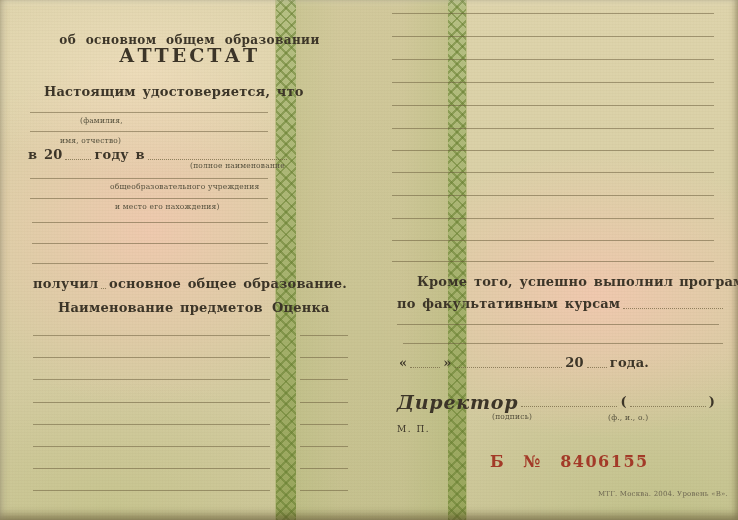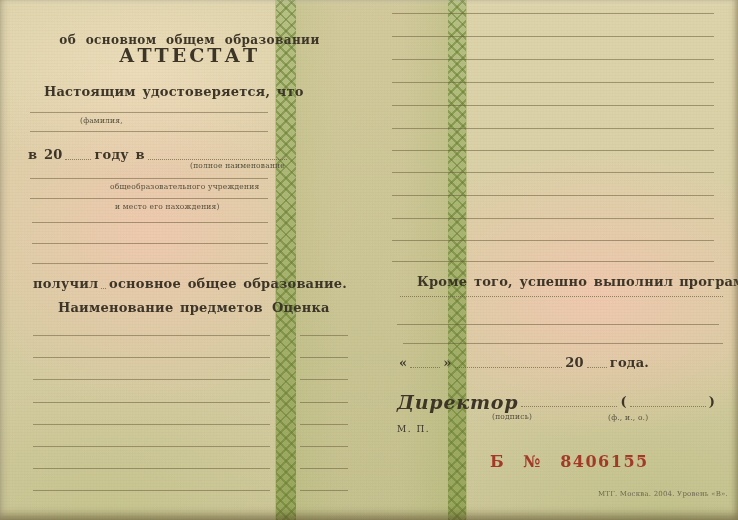--- a/index.html
+++ b/index.html
@@ -76,20 +76,21 @@
 
   <div class="row" style="left:44px; top:84px; width:224px;">
     <span class="b fs13">Настоящим удостоверяется, что</span>
     <span class="fill"></span>
   </div>
 
   <div class="ln" style="left:30px; top:112px; width:238px;"></div>
   <div class="t tiny" style="left:80px; top:116px; width:210px;">(фамилия,</div>
 
   <div class="ln" style="left:30px; top:131px; width:238px;"></div>
+  <div class="t tiny" style="left:60px; top:136px; width:210px;">имя, отчество)</div>
 
   <div class="row" style="left:28px; top:147px; width:262px;">
     <span class="b fs13">в 20</span>
     <span class="fill fillfix" style="width:26px;"></span>
     <span class="b fs13">году в</span>
     <span class="fill"></span>
   </div>
   <div class="t tiny" style="left:190px; top:161px; width:120px;">(полное наименование</div>
 
   <div class="ln" style="left:30px; top:178px; width:238px;"></div>
@@ -140,20 +141,21 @@
   <div class="ln" style="left:392px; top:218px; width:322px;"></div>
   <div class="ln" style="left:392px; top:240px; width:322px;"></div>
   <div class="ln" style="left:392px; top:261px; width:322px;"></div>
 
   <div class="row" style="left:417px; top:274px; width:308px;">
     <span class="b fs13">Кроме того, успешно выполнил</span>
     <span class="fill"></span>
     <span class="b fs13">программу</span>
   </div>
   <div class="row" style="left:397px; top:296px; width:329px;">
+    <span class="b fs13">по факультативным курсам</span>
     <span class="fill"></span>
   </div>
 
   <div class="ln" style="left:397px; top:324px; width:322px;"></div>
   <div class="ln" style="left:403px; top:343px; width:320px;"></div>
 
   <div class="row" style="left:399px; top:355px; width:250px;">
     <span class="b fs13">«</span>
     <span class="fill fillfix" style="width:30px;"></span>
     <span class="b fs13">»</span>

